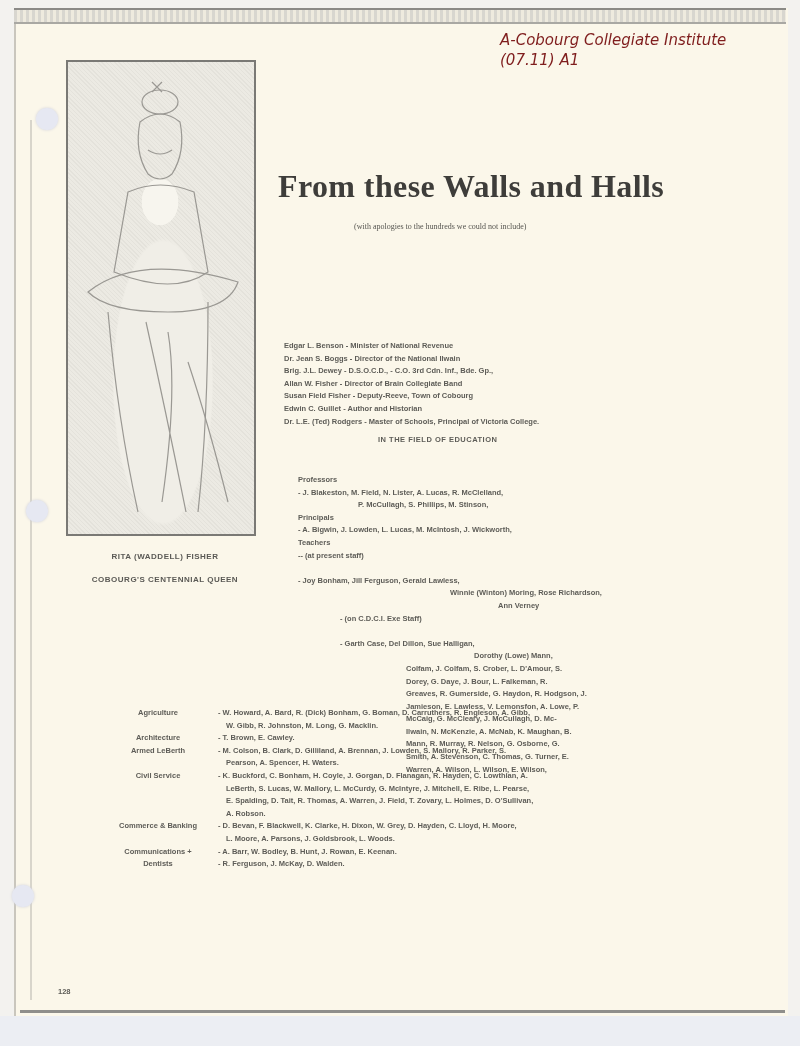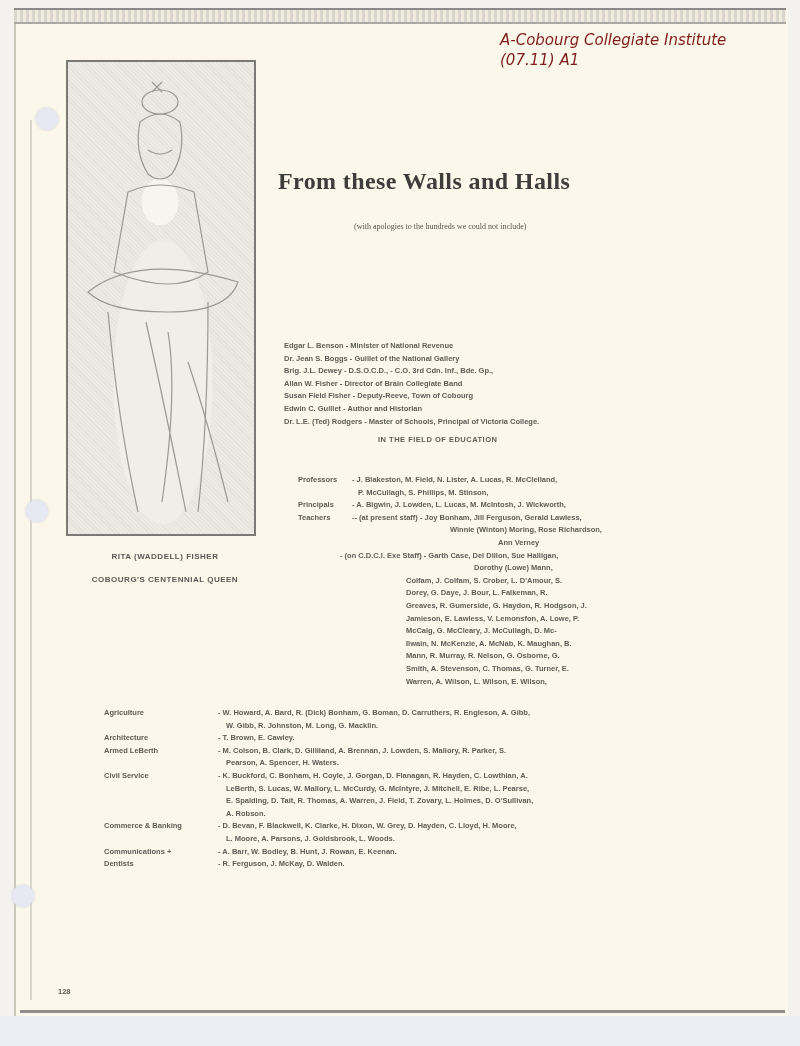--- a/index.html
+++ b/index.html
@@ -46,40 +46,40 @@
       repeating-linear-gradient(45deg,#e4e2db 0 1px,#eceae3 1px 3px);
   }
   .photo svg { position:absolute; left:0; top:0; }
   .caption {
     position:absolute; left:70px; width:190px; text-align:center;
     font-family:"Liberation Sans", sans-serif; font-size:8px; font-weight:bold;
     letter-spacing:0.5px; color:#5a5955;
   }
   .title {
     position:absolute; left:278px; top:168px; width:420px;
-    font-size:24px; font-weight:bold; color:#3e3d3a; letter-spacing:0.4px;
+    font-size:32px; font-weight:bold; color:#3e3d3a; letter-spacing:0.4px;
   }
   .subtitle {
     position:absolute; left:354px; top:222px;
     font-size:8px; color:#55544f;
   }
   .small {
     font-family:"Liberation Sans", sans-serif; font-size:7.5px; font-weight:bold;
     color:#5d5c57; line-height:12.6px;
   }
   .dignitaries { position:absolute; left:284px; top:340px; width:380px; }
   .section-head { position:absolute; left:378px; top:434px; letter-spacing:0.5px; }
   .edu { position:absolute; left:298px; top:474px; width:390px; }
-  .edu .row { display:flex; }
+  .edu .row { display:flex;flex-direction:column; }
   .edu .label { width:54px; flex:none; }
   .edu .indent { padding-left:108px; }
   .edu .indent2 { padding-left:152px; }
   .fields { position:absolute; left:104px; top:707px; width:580px; }
   .fields .row { display:flex; }
-  .fields .label { width:108px; flex:none; }
+  .fields .label { width:108px; flex:none;text-align:center; }
   .fields .val { flex:1;margin-left:6px; }
   .page-num { position:absolute; left:58px; top:986px; }
 </style>
 </head>
 <body>
 
 <div class="sheet"></div>
 <div class="top-rule"></div>
 <div class="margin-line"></div>
 <div class="punch" style="left:36px;top:108px;"></div>
@@ -108,21 +108,21 @@
 </div>
 
 <div class="caption" style="top:552px;">RITA (WADDELL) FISHER</div>
 <div class="caption" style="top:575px;">COBOURG'S CENTENNIAL QUEEN</div>
 
 <div class="title">From these Walls and Halls</div>
 <div class="subtitle">(with apologies to the hundreds we could not include)</div>
 
 <div class="dignitaries small">
   <div>Edgar L. Benson - Minister of National Revenue</div>
-  <div>Dr. Jean S. Boggs - Guillet of the National Gallery</div>
+  <div>Dr. Jean S. Boggs - Director of the National Ilwain</div>
   <div>Brig. J.L. Dewey - D.S.O.C.D., - C.O. 3rd Cdn. Inf., Bde. Gp.,</div>
   <div>Allan W. Fisher - Director of Brain Collegiate Band</div>
   <div>Susan Field Fisher - Deputy-Reeve, Town of Cobourg</div>
   <div>Edwin C. Guillet - Author and Historian</div>
   <div>Dr. L.E. (Ted) Rodgers - Master of Schools, Principal of Victoria College.</div>
 </div>
 
 <div class="section-head small">IN THE FIELD OF EDUCATION</div>
 
 <div class="edu small">

